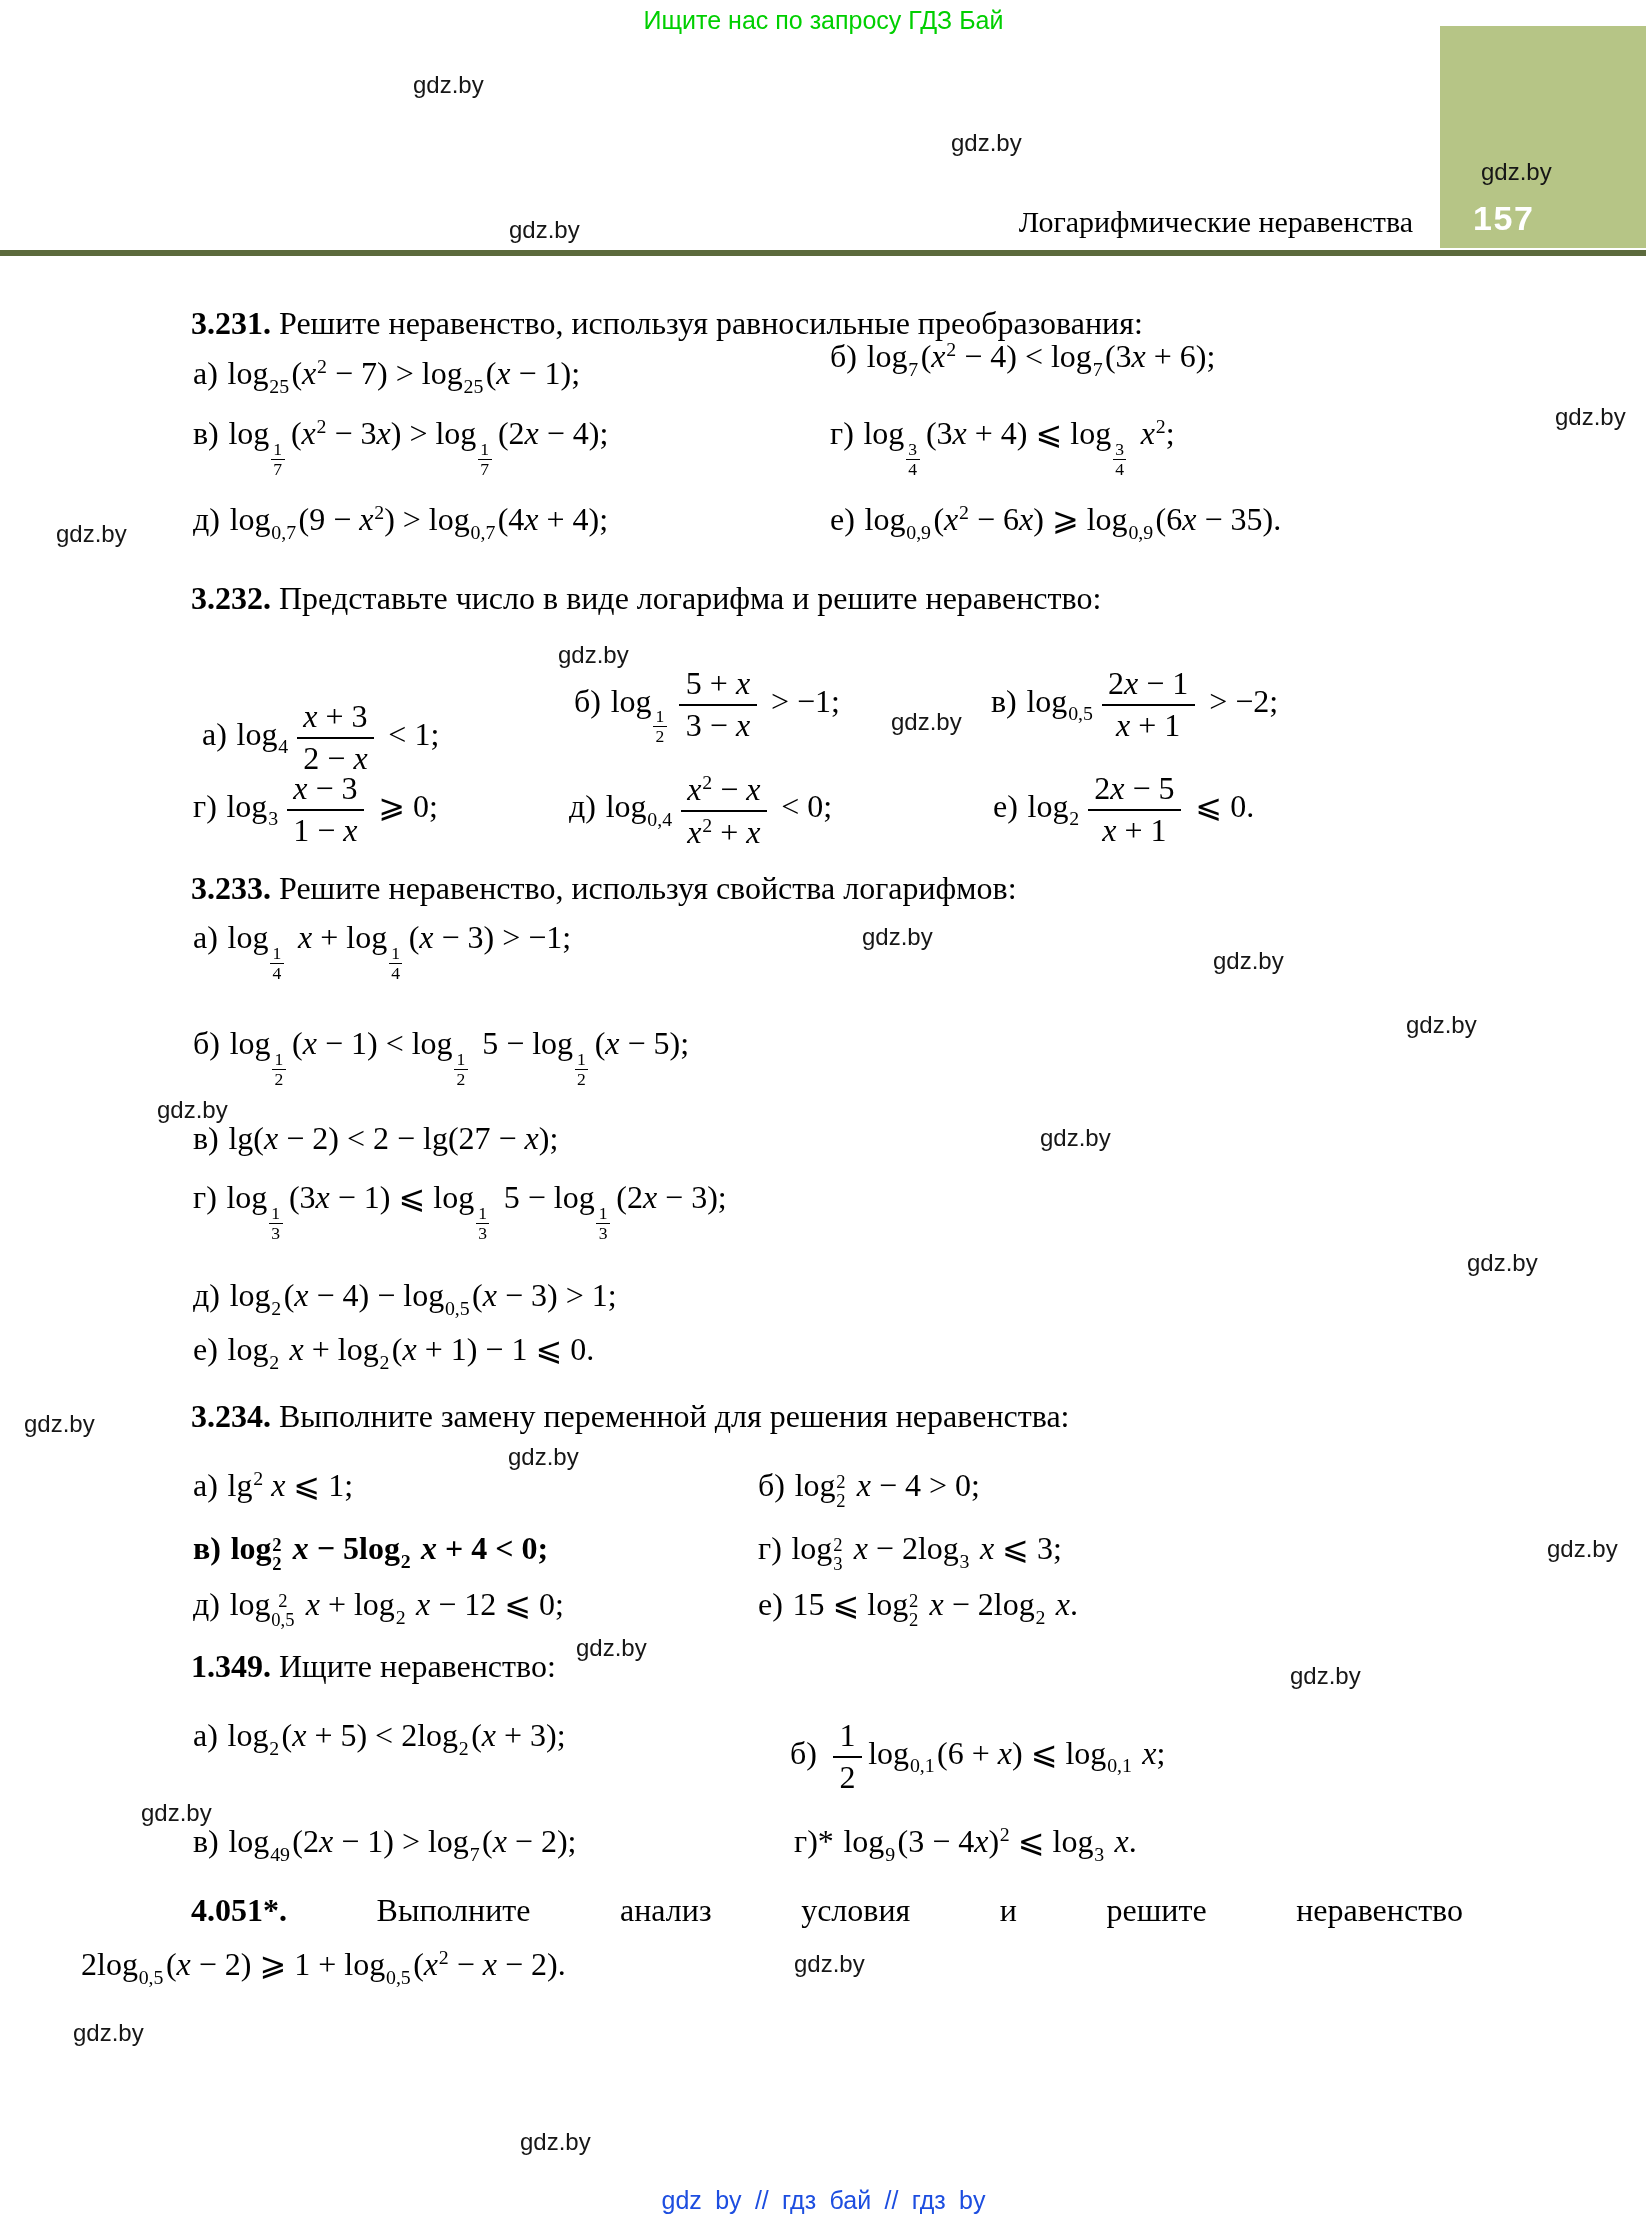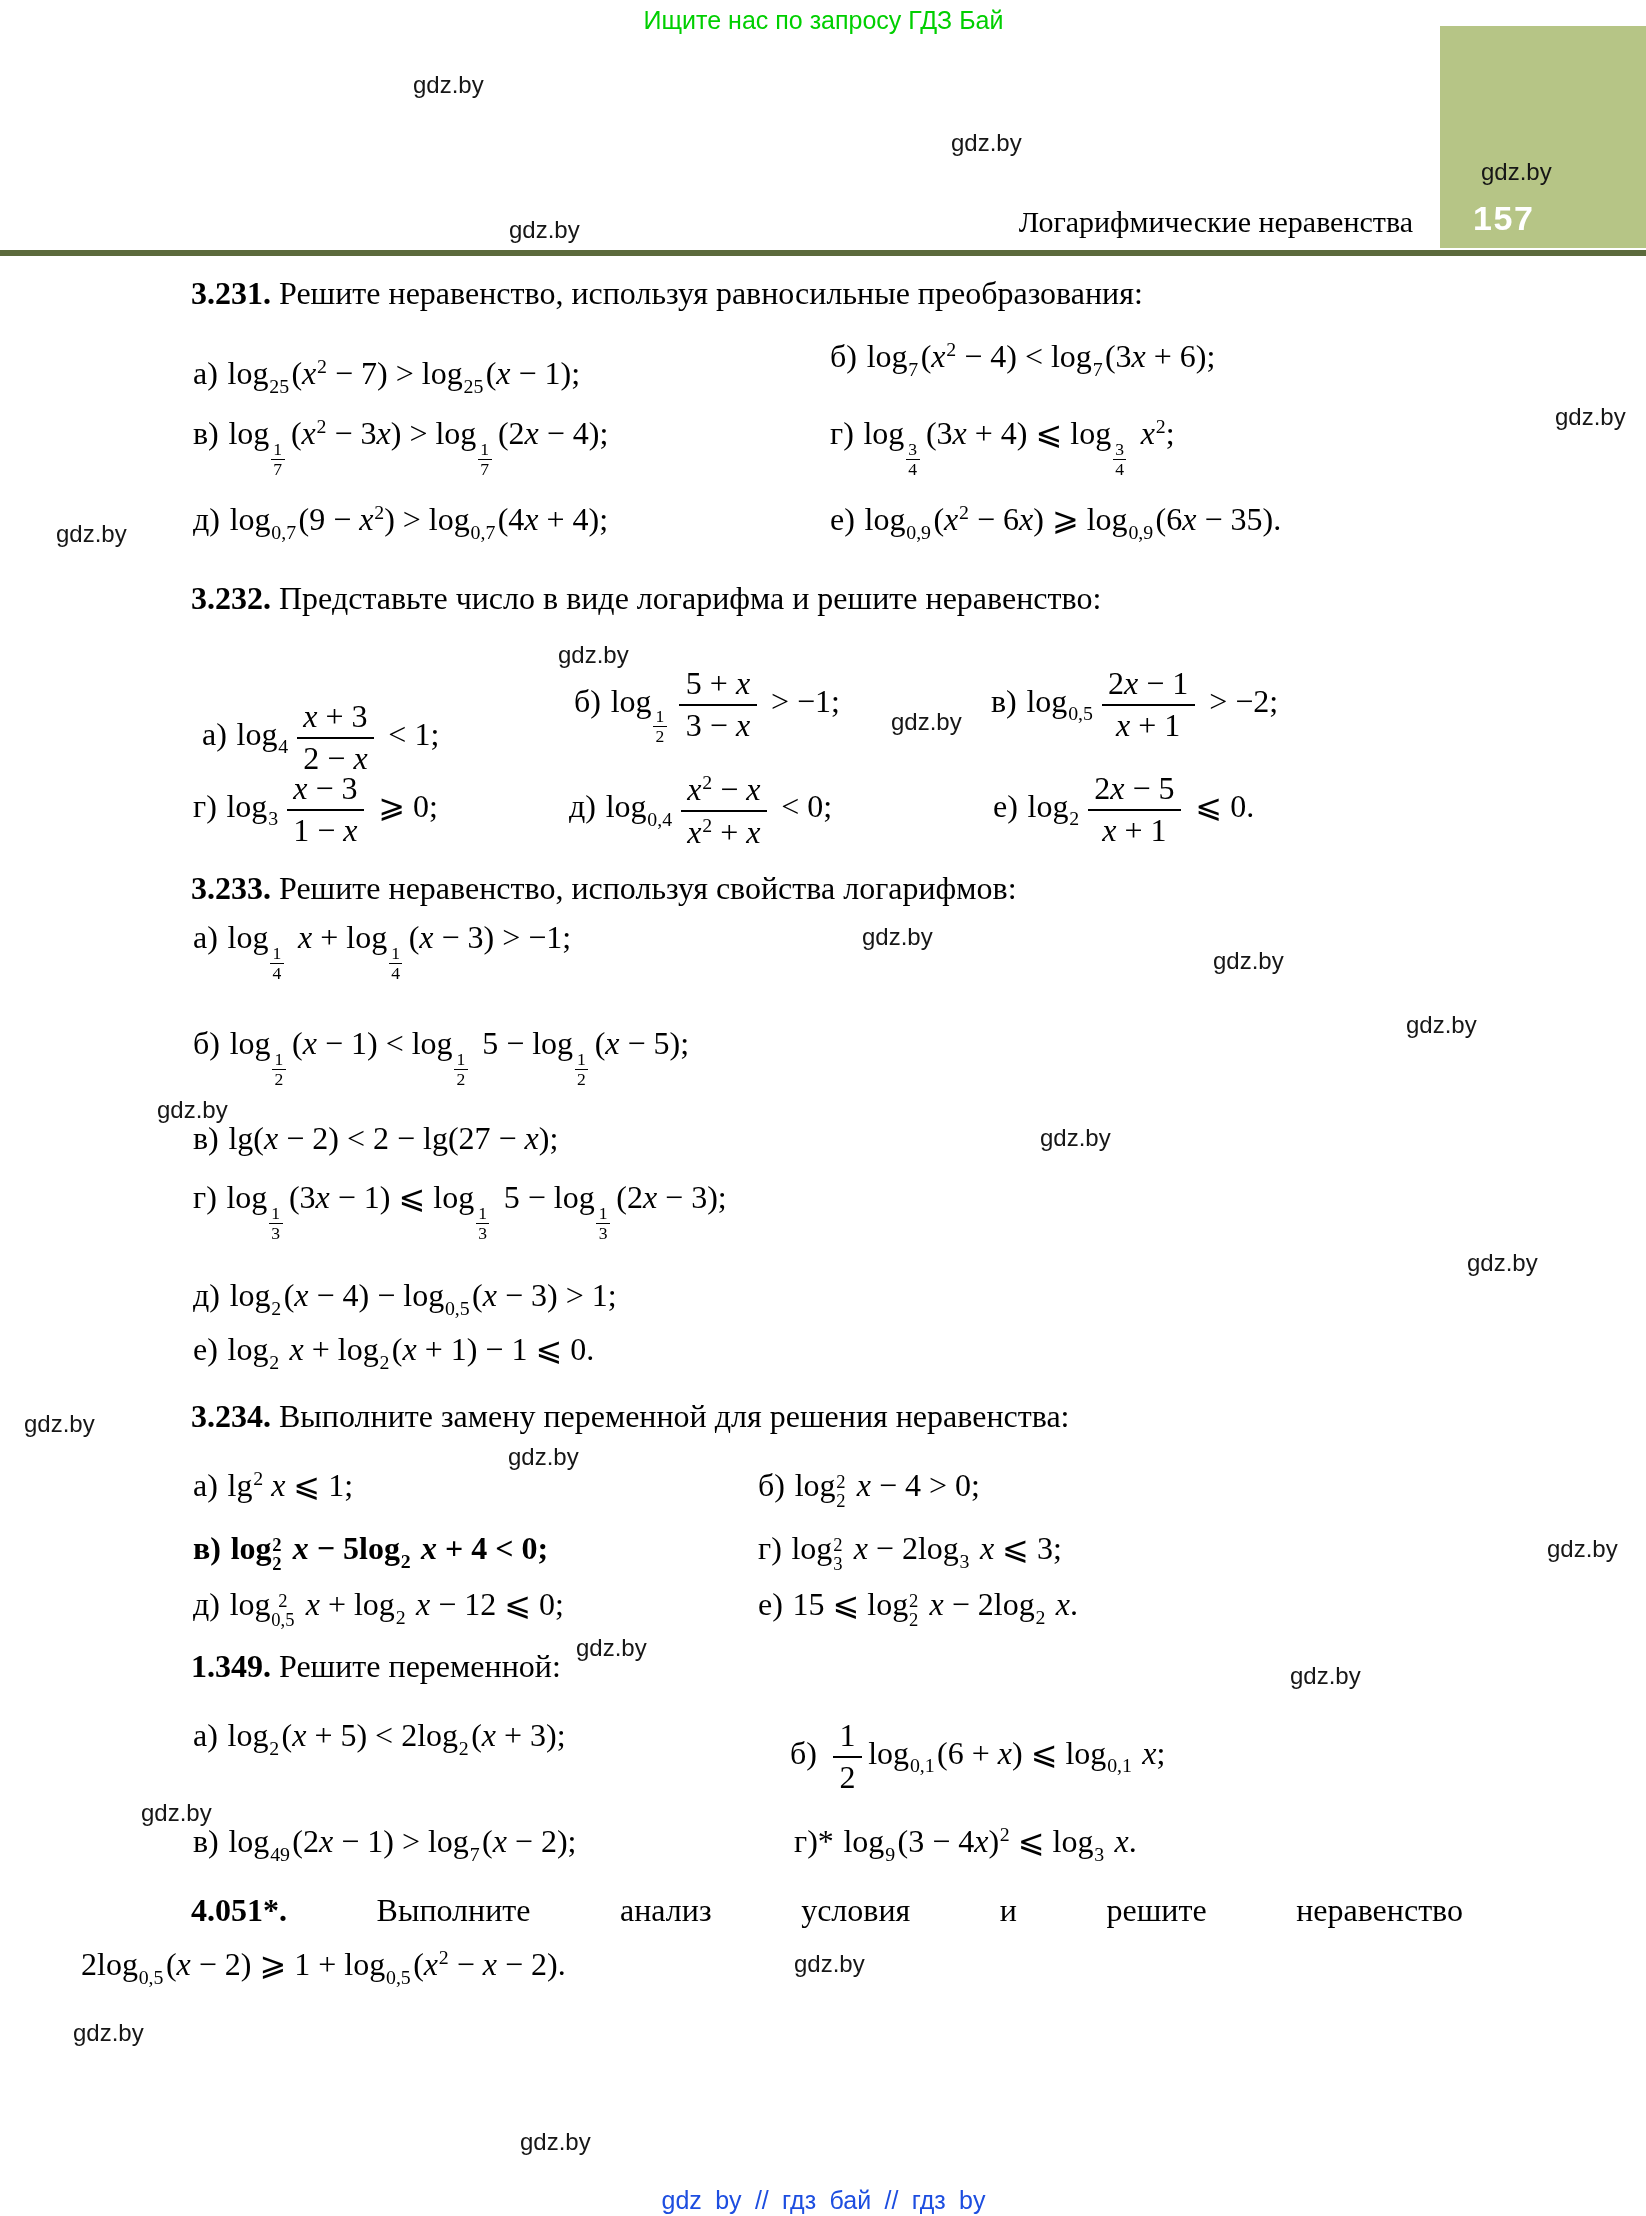--- a/index.html
+++ b/index.html
@@ -72,21 +72,21 @@
   <div class="top-link">Ищите нас по запросу ГДЗ Бай</div>
 
   <div class="pn-box"></div>
   <div class="pn-num">157</div>
 
   <div class="hdr-title">Логарифмические неравенства</div>
 
   <div class="hdr-rule"></div>
 
   <div id="problems-layer">
-      <div class="phead" style="top: 275px; text-align: center;"><b>3.231.</b> <span>Решите неравенство, используя равносильные преобразования:</span></div>
+      <div class="phead" style="top: 305px; text-align: center;"><b>3.231.</b> <span>Решите неравенство, используя равносильные преобразования:</span></div>
       <div class="fitem" style="left: 193px; top: 355px;"><span class="plabel">а)</span><span class="math">log<sub class="lb">25</sub>(<i>x</i><sup class="sq">2</sup> − 7) &gt; log<sub class="lb">25</sub>(<i>x</i> − 1);</span></div>
       <div class="fitem" style="left: 830px; top: 338px;"><span class="plabel">б)</span><span class="math">log<sub class="lb">7</sub>(<i>x</i><sup class="sq">2</sup> − 4) &lt; log<sub class="lb">7</sub>(3<i>x</i> + 6);</span></div>
       <div class="fitem" style="left: 193px; top: 415px;"><span class="plabel">в)</span><span class="math">log<span class="fb"><span class="nm">1</span><span class="dn">7</span></span>(<i>x</i><sup class="sq">2</sup> − 3<i>x</i>) &gt; log<span class="fb"><span class="nm">1</span><span class="dn">7</span></span>(2<i>x</i> − 4);</span></div>
       <div class="fitem" style="left: 830px; top: 415px;"><span class="plabel">г)</span><span class="math">log<span class="fb"><span class="nm">3</span><span class="dn">4</span></span>(3<i>x</i> + 4) ⩽ log<span class="fb"><span class="nm">3</span><span class="dn">4</span></span> <i>x</i><sup class="sq">2</sup>;</span></div>
       <div class="fitem" style="left: 193px; top: 501px;"><span class="plabel">д)</span><span class="math">log<sub class="lb">0,7</sub>(9 − <i>x</i><sup class="sq">2</sup>) &gt; log<sub class="lb">0,7</sub>(4<i>x</i> + 4);</span></div>
       <div class="fitem" style="left: 830px; top: 501px;"><span class="plabel">е)</span><span class="math">log<sub class="lb">0,9</sub>(<i>x</i><sup class="sq">2</sup> − 6<i>x</i>) ⩾ log<sub class="lb">0,9</sub>(6<i>x</i> − 35).</span></div>
       <div class="phead" style="top: 580px;"><b>3.232.</b> <span>Представьте число в виде логарифма и решите неравенство:</span></div>
       <div class="fitem" style="left: 202px; top: 665px; margin-top: 33px;"><span class="plabel">а)</span><span class="math">log<sub class="lb">4</sub><span class="fr"><span class="nm"><i>x</i> + 3</span><span class="dn">2 − <i>x</i></span></span> &lt; 1;</span></div>
       <div class="fitem" style="left: 574px; top: 665px;"><span class="plabel">б)</span><span class="math">log<span class="fb"><span class="nm">1</span><span class="dn">2</span></span><span class="fr"><span class="nm">5 + <i>x</i></span><span class="dn">3 − <i>x</i></span></span> &gt; −1;</span></div>
       <div class="fitem" style="left: 991px; top: 665px;"><span class="plabel">в)</span><span class="math">log<sub class="lb">0,5</sub><span class="fr"><span class="nm">2<i>x</i> − 1</span><span class="dn"><i>x</i> + 1</span></span> &gt; −2;</span></div>
@@ -100,21 +100,21 @@
       <div class="fitem" style="left: 193px; top: 1179px;"><span class="plabel">г)</span><span class="math">log<span class="fb"><span class="nm">1</span><span class="dn">3</span></span>(3<i>x</i> − 1) ⩽ log<span class="fb"><span class="nm">1</span><span class="dn">3</span></span> 5 − log<span class="fb"><span class="nm">1</span><span class="dn">3</span></span>(2<i>x</i> − 3);</span></div>
       <div class="fitem" style="left: 193px; top: 1277px;"><span class="plabel">д)</span><span class="math">log<sub class="lb">2</sub>(<i>x</i> − 4) − log<sub class="lb">0,5</sub>(<i>x</i> − 3) &gt; 1;</span></div>
       <div class="fitem" style="left: 193px; top: 1331px;"><span class="plabel">е)</span><span class="math">log<sub class="lb">2</sub> <i>x</i> + log<sub class="lb">2</sub>(<i>x</i> + 1) − 1 ⩽ 0.</span></div>
       <div class="phead" style="top: 1398px;"><b>3.234.</b> <span>Выполните замену переменной для решения неравенства:</span></div>
       <div class="fitem" style="left: 193px; top: 1467px;"><span class="plabel">а)</span><span class="math">lg<sup class="sq">2</sup> <i>x</i> ⩽ 1;</span></div>
       <div class="fitem" style="left: 758px; top: 1467px;"><span class="plabel">б)</span><span class="math">log<span class="ss"><span class="s2">2</span><span class="sb">2</span></span> <i>x</i> − 4 &gt; 0;</span></div>
       <div class="fitem" style="left: 193px; top: 1530px; font-weight: bold;"><span class="plabel">в)</span><span class="math">log<span class="ss"><span class="s2">2</span><span class="sb">2</span></span> <i>x</i> − 5log<sub class="lb">2</sub> <i>x</i> + 4 &lt; 0;</span></div>
       <div class="fitem" style="left: 758px; top: 1530px;"><span class="plabel">г)</span><span class="math">log<span class="ss"><span class="s2">2</span><span class="sb">3</span></span> <i>x</i> − 2log<sub class="lb">3</sub> <i>x</i> ⩽ 3;</span></div>
       <div class="fitem" style="left: 193px; top: 1586px;"><span class="plabel">д)</span><span class="math">log<span class="ss"><span class="s2">2</span><span class="sb">0,5</span></span> <i>x</i> + log<sub class="lb">2</sub> <i>x</i> − 12 ⩽ 0;</span></div>
       <div class="fitem" style="left: 758px; top: 1586px;"><span class="plabel">е)</span><span class="math">15 ⩽ log<span class="ss"><span class="s2">2</span><span class="sb">2</span></span> <i>x</i> − 2log<sub class="lb">2</sub> <i>x</i>.</span></div>
-      <div class="phead" style="top: 1648px;"><b>1.349.</b> <span>Решите переменной:</span></div>
+      <div class="phead" style="top: 1648px;"><b>1.349.</b> <span>Ищите неравенство:</span></div>
       <div class="fitem" style="left: 193px; top: 1717px;"><span class="plabel">а)</span><span class="math">log<sub class="lb">2</sub>(<i>x</i> + 5) &lt; 2log<sub class="lb">2</sub>(<i>x</i> + 3);</span></div>
       <div class="fitem" style="left: 790px; top: 1717px;"><span class="plabel">б)</span><span class="math"><span class="fr"><span class="nm">1</span><span class="dn">2</span></span>log<sub class="lb">0,1</sub>(6 + <i>x</i>) ⩽ log<sub class="lb">0,1</sub> <i>x</i>;</span></div>
       <div class="fitem" style="left: 193px; top: 1823px;"><span class="plabel">в)</span><span class="math">log<sub class="lb">49</sub>(2<i>x</i> − 1) &gt; log<sub class="lb">7</sub>(<i>x</i> − 2);</span></div>
       <div class="fitem" style="left: 794px; top: 1823px;"><span class="plabel">г)*</span><span class="math">log<sub class="lb">9</sub>(3 − 4<i>x</i>)<sup class="sq">2</sup> ⩽ log<sub class="lb">3</sub> <i>x</i>.</span></div>
       <div class="phead justify" style="top: 1892px;"><b>4.051*.</b> <span>Выполните анализ условия и решите неравенство</span></div>
       <div class="fitem" style="left: 81px; top: 1946px;"><span class="math">2log<sub class="lb">0,5</sub>(<i>x</i> − 2) ⩾ 1 + log<sub class="lb">0,5</sub>(<i>x</i><sup class="sq">2</sup> − <i>x</i> − 2).</span></div>
       <div class="wm" style="left: 413px; top: 71px;">gdz.by</div>
       <div class="wm" style="left: 951px; top: 129px;">gdz.by</div>
       <div class="wm" style="left: 1481px; top: 158px;">gdz.by</div>
       <div class="wm" style="left: 509px; top: 216px;">gdz.by</div>

